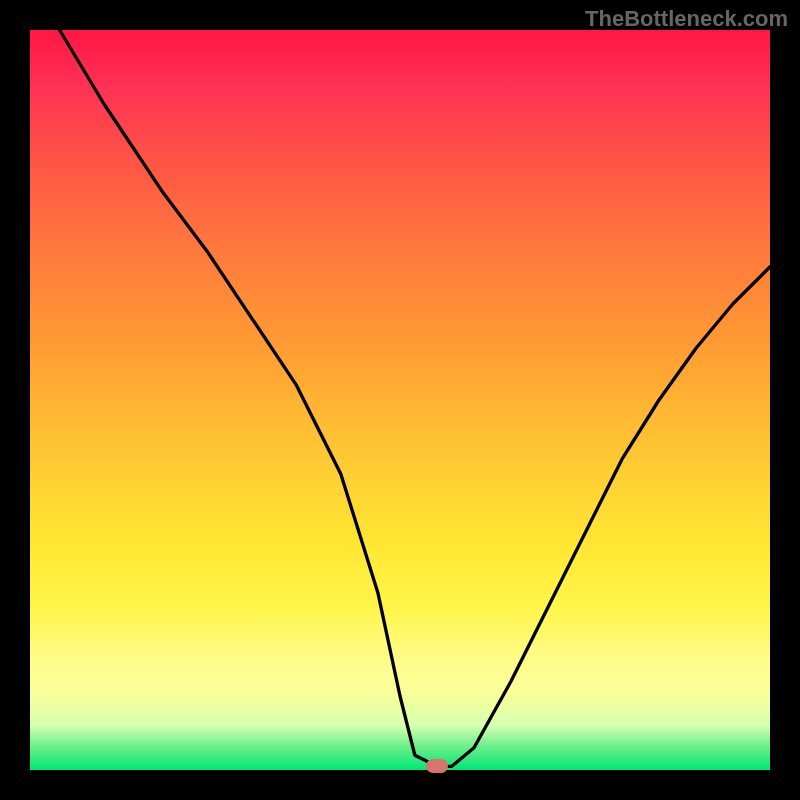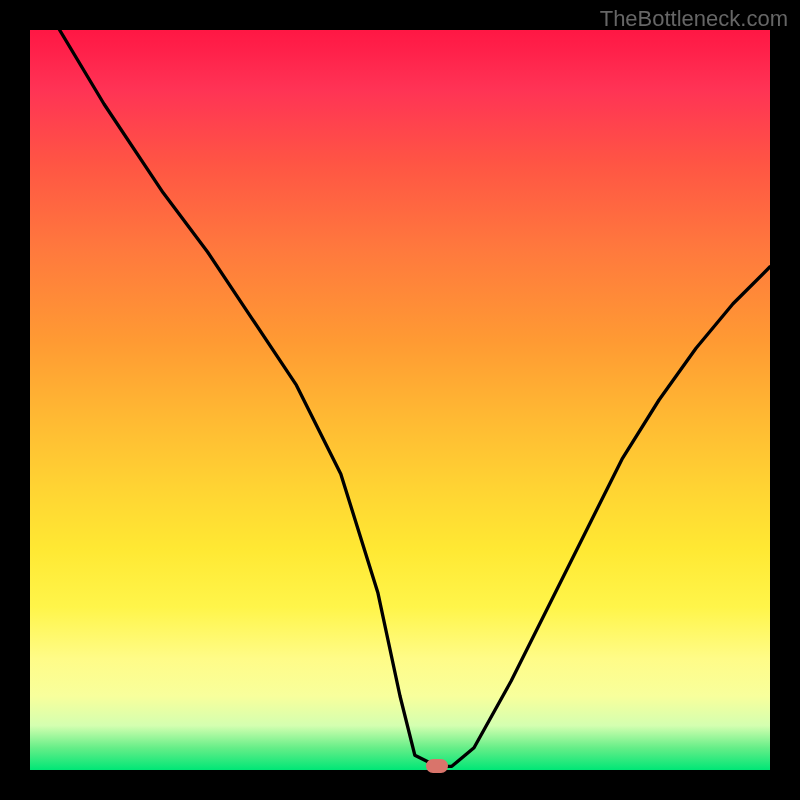--- a/index.html
+++ b/index.html
@@ -10,21 +10,21 @@
     position: relative;
     font-family: Arial, sans-serif;
     overflow: hidden;
   }
   .watermark {
     position: absolute;
     top: 6px;
     right: 12px;
     color: #666;
     font-size: 22px;
-    font-weight: normal;
+    font-weight: bold;
     z-index: 10;
   }
   .plot-area {
     position: absolute;
     left: 30px;
     top: 30px;
     width: 740px;
     height: 740px;
     background: linear-gradient(to bottom,
       #ff1744 0%,

